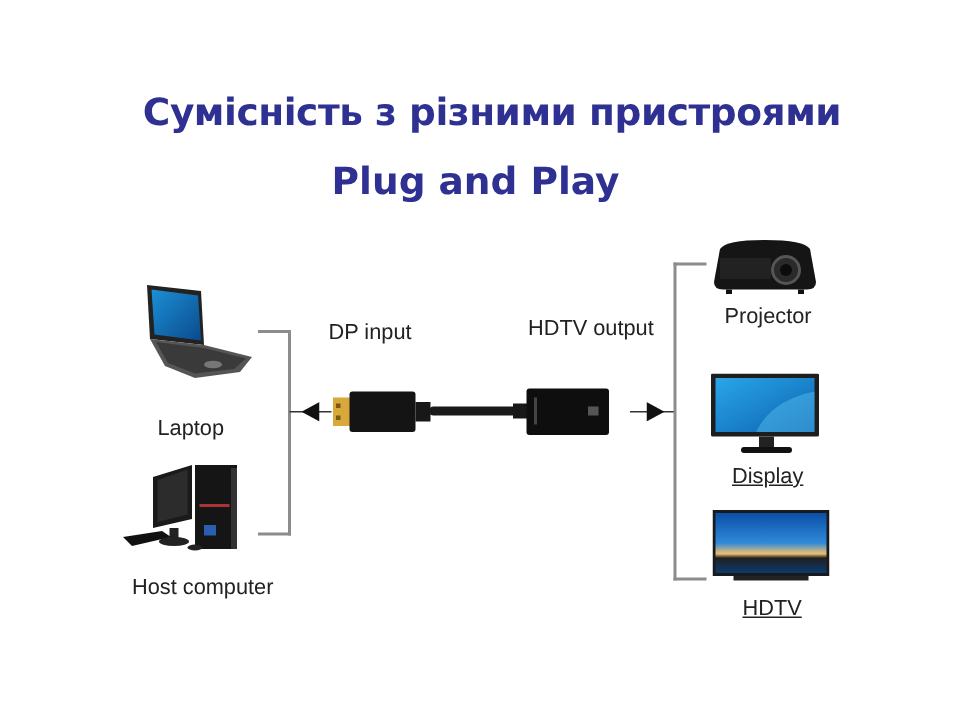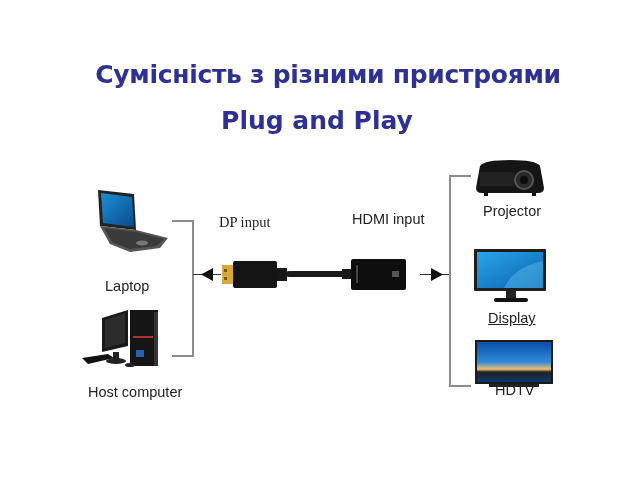--- a/index.html
+++ b/index.html
@@ -56,22 +56,22 @@
 <div class="line" style="left:172px;top:220px;width:22px;height:2px;"></div>
 <div class="line" style="left:192px;top:220px;width:2px;height:137px;"></div>
 <div class="line" style="left:172px;top:355px;width:22px;height:2px;"></div>
 <div class="line" style="left:193px;top:274px;width:28px;height:1px;background:#333;"></div>
 <div class="device" style="left:201px;top:268px;">
   <svg width="12" height="13">
       <polygon points="0,6.5 12,0 12,13" fill="#111"></polygon>
     </svg>
 </div>
 
-<div class="label" style="left:219px;top:214px;font-family:Liberation Serif, serif;">DP input</div>
-<div class="label" style="left:352px;top:211px;">HDMI input</div>
+<div class="label" style="left:219px;top:214px;">DP input</div>
+<div class="label" style="left:352px;top:211px;">HDTV output</div>
 
 <div class="device" style="left:222px;top:256px;">
   <svg width="190" height="38" viewBox="0 0 190 38">
     <rect x="0" y="9" width="12" height="19" fill="#d8a93a"></rect>
     <rect x="2" y="13" width="3" height="3" fill="#7a5a10"></rect>
     <rect x="2" y="21" width="3" height="3" fill="#7a5a10"></rect>
     <rect x="11" y="5" width="44" height="27" rx="2" fill="#141414"></rect>
     <rect x="55" y="12" width="10" height="13" fill="#181818"></rect>
     <rect x="64" y="15" width="60" height="6" rx="3" fill="#1a1a1a"></rect>
     <rect x="120" y="13" width="10" height="10" fill="#181818"></rect>
@@ -129,13 +129,13 @@
         <stop offset="0.68" stop-color="#f0c070"></stop>
         <stop offset="0.75" stop-color="#202020"></stop>
         <stop offset="1" stop-color="#0b3a70"></stop>
       </linearGradient>
     </defs>
     <rect x="0" y="0" width="78" height="44" fill="#1a1a1a"></rect>
     <rect x="2" y="2" width="74" height="40" fill="url(#tvscr)"></rect>
     <rect x="14" y="44" width="50" height="3" fill="#222"></rect>
   </svg>
 </div>
-<div class="label" style="left:495px;top:382px;">HDTV</div>
+<div class="label" style="left:495px;top:398px;text-decoration:underline;">HDTV</div>
 
 </body></html>

